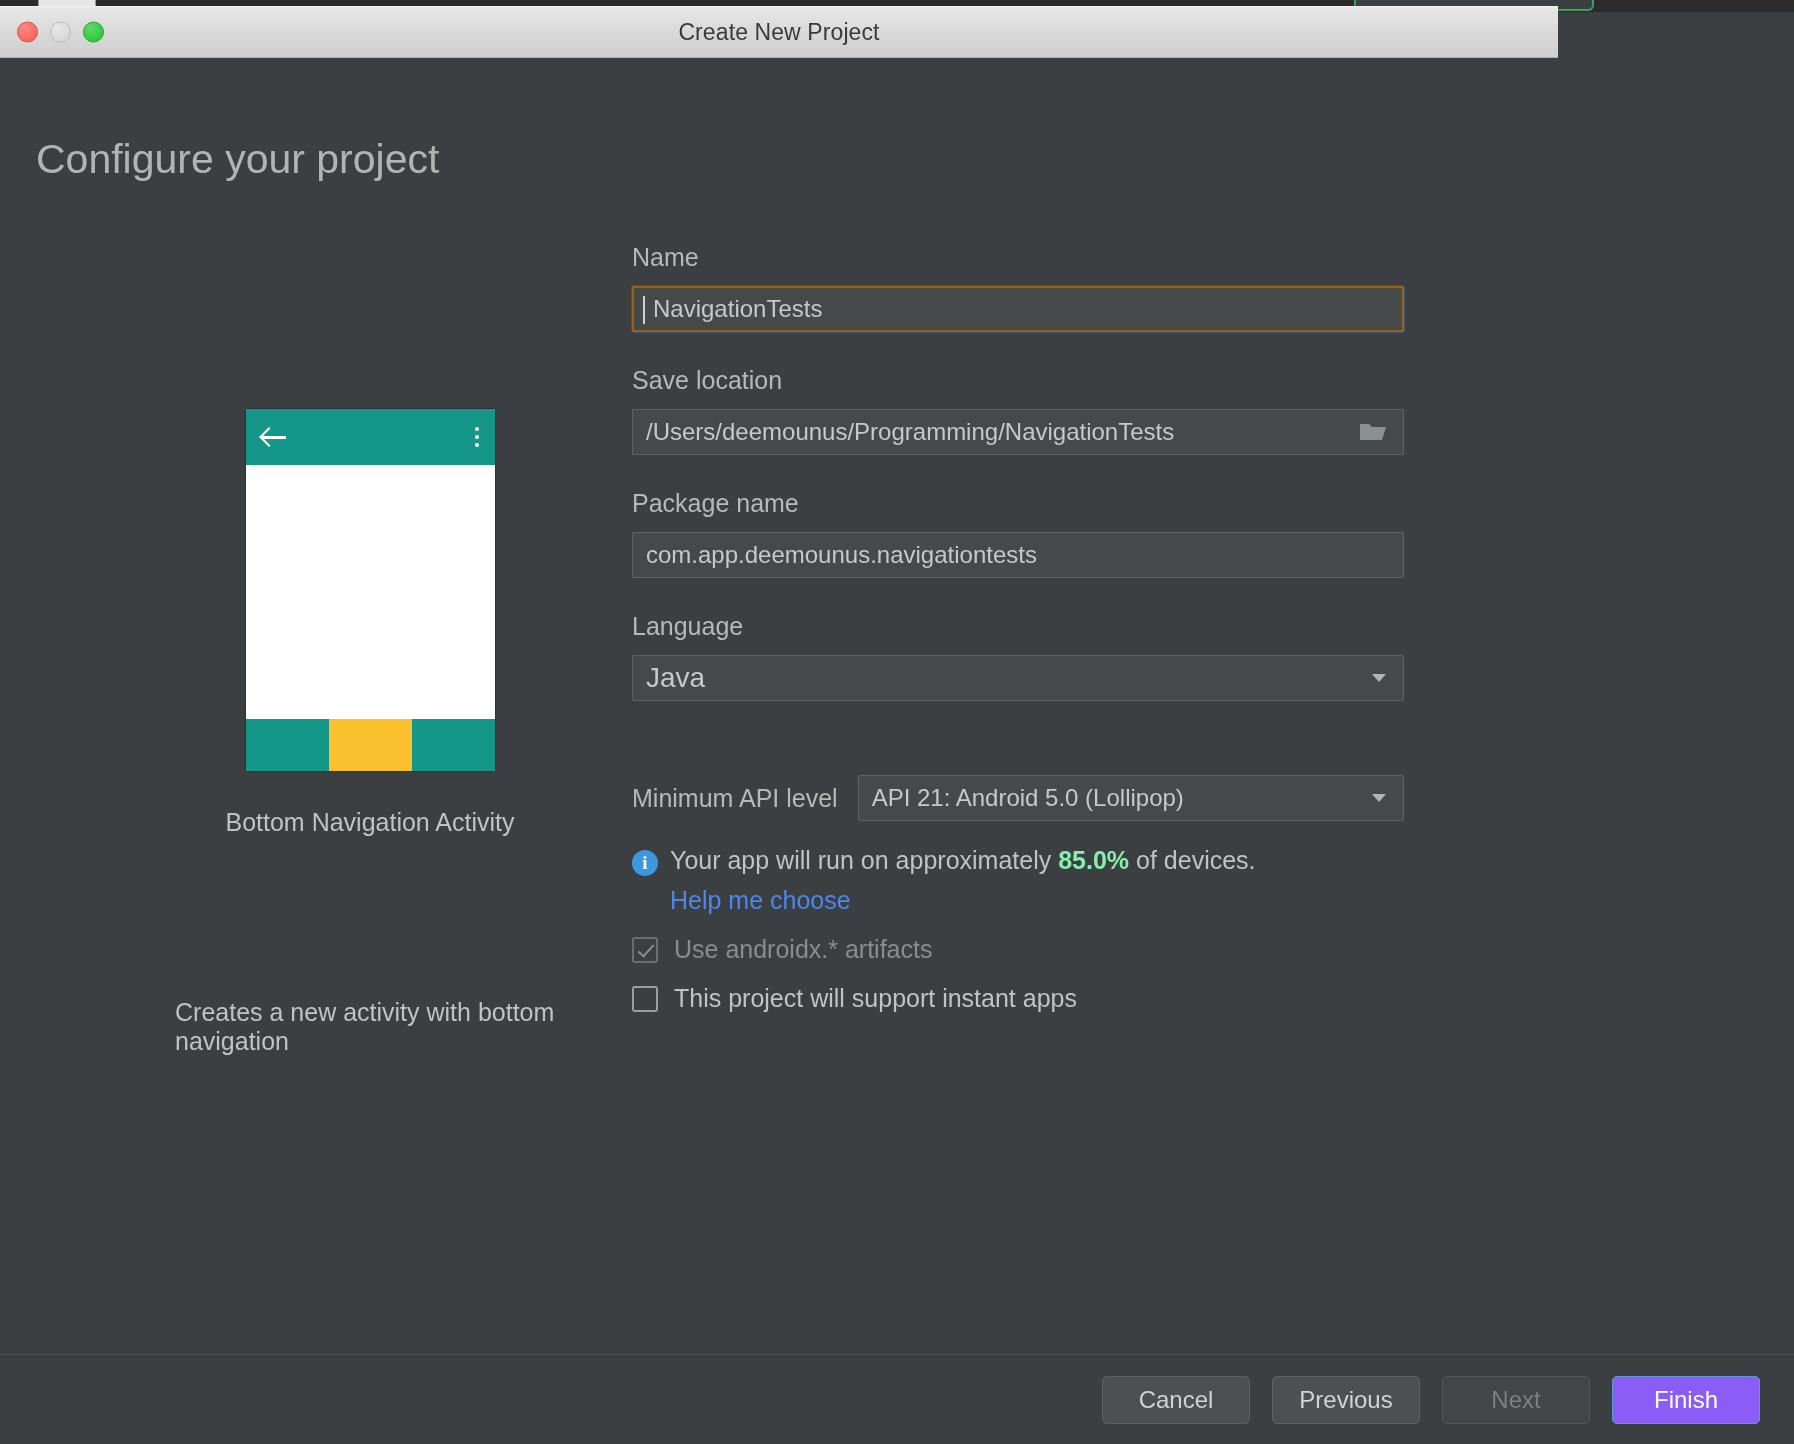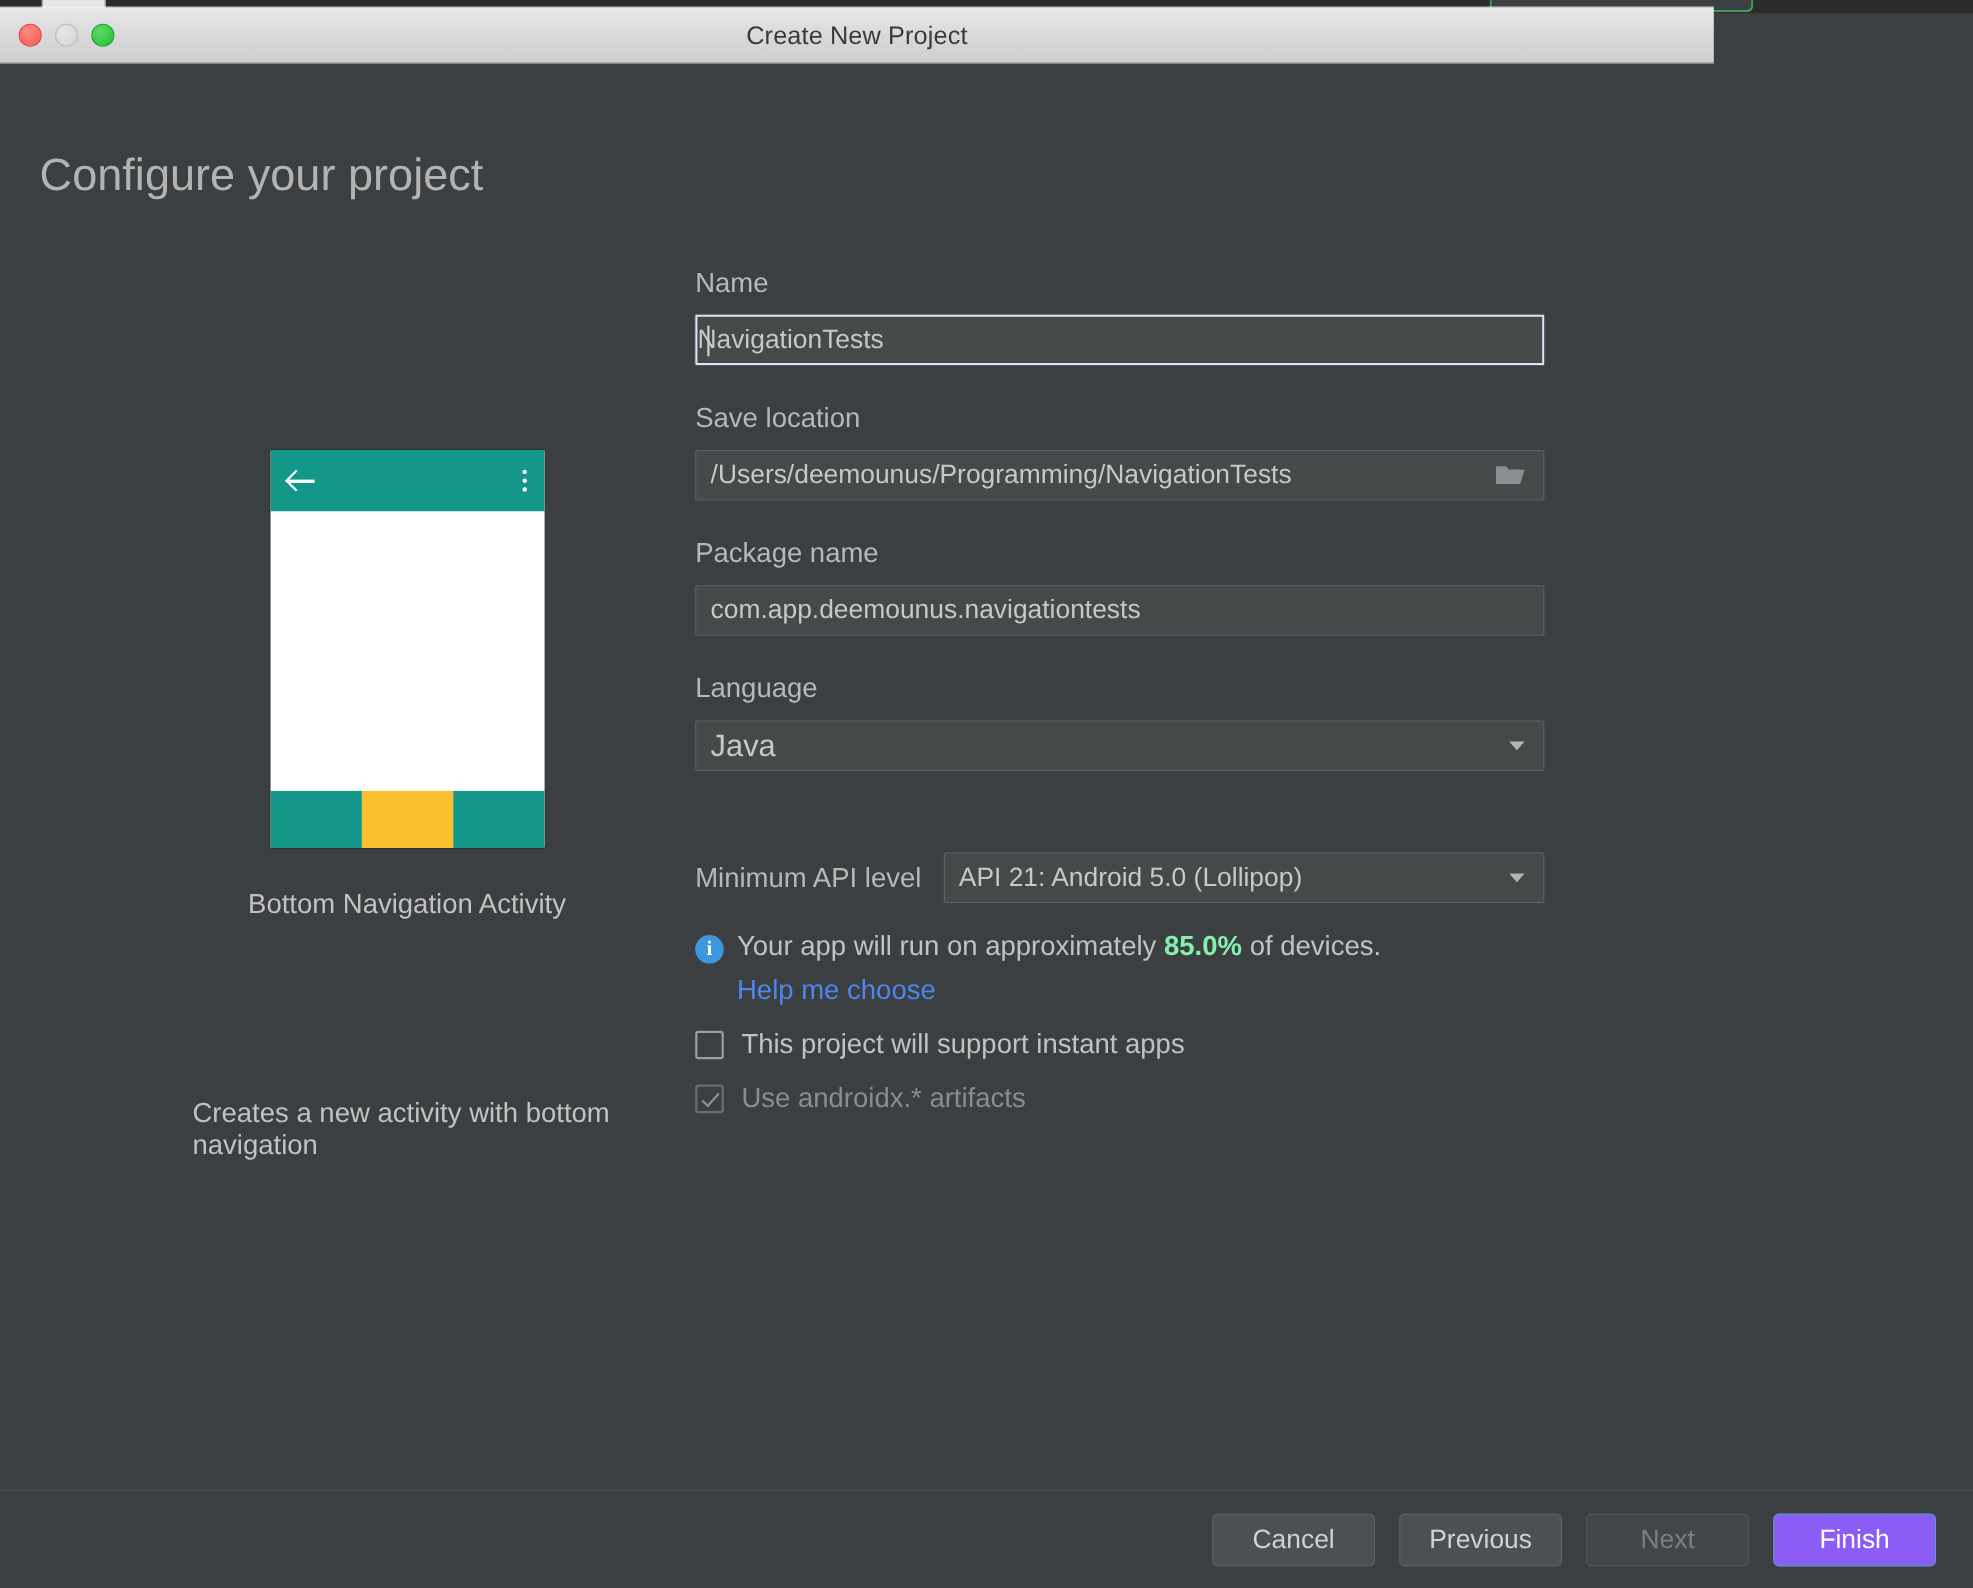--- a/index.html
+++ b/index.html
@@ -117,22 +117,22 @@
   .field-block { margin-bottom: 34px; }
   .input {
     width: 772px; height: 46px;
     background: #45494a; border: 1px solid #5e6264;
     color: #c8c8c8; font-size: 24px;
     font-family: "Liberation Sans", sans-serif;
     padding: 0 13px; display: flex; align-items: center;
     border-radius: 1px;
   }
   .input.focused {
-    border: 2px solid #e5e5e5; outline: 1px solid #34557a;
-    padding-left: 0; position: relative;
+    border: 2px solid #a16207; outline: 1px solid #34557a;
+    padding-left: 19px; position: relative;
   }
   .input.focused::before {
     content: ""; position: absolute; left: 9px; top: 8px;
     width: 1.5px; height: 28px; background: #d0d0d0;
   }
   .input.with-icon { padding-right: 60px; position: relative; }
   .folder-icon {
     position: absolute; right: 16px; top: 50%; transform: translateY(-50%);
     width: 28px; height: 22px;
   }
@@ -291,27 +291,27 @@
         </div>
       </div>
 
       <div class="info-row">
         <span class="info-icon">i</span>
         <span class="info-text"><span>Your app will run on approximately </span><b>85.0%</b><span> of devices.</span></span>
       </div>
       <span class="help-link">Help me choose</span>
 
       <div class="check-row">
+        <span class="checkbox checked disabled"></span>
+        <span class="check-label disabled">Use androidx.* artifacts</span>
+      </div>
+
+      <div class="check-row">
         <span class="checkbox"></span>
         <span class="check-label">This project will support instant apps</span>
-      </div>
-
-      <div class="check-row">
-        <span class="checkbox checked disabled"></span>
-        <span class="check-label disabled">Use androidx.* artifacts</span>
       </div>
 
     </div>
 
     <div class="footer">
       <div class="btn">Cancel</div>
       <div class="btn">Previous</div>
       <div class="btn disabled">Next</div>
       <div class="btn primary">Finish</div>
     </div>

